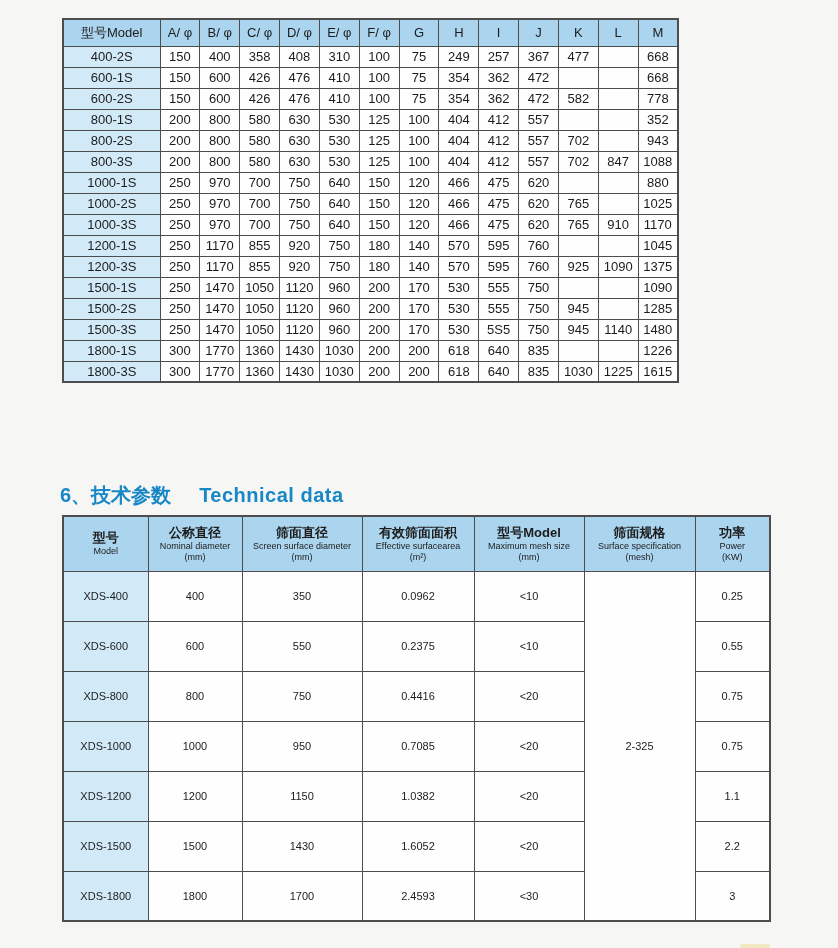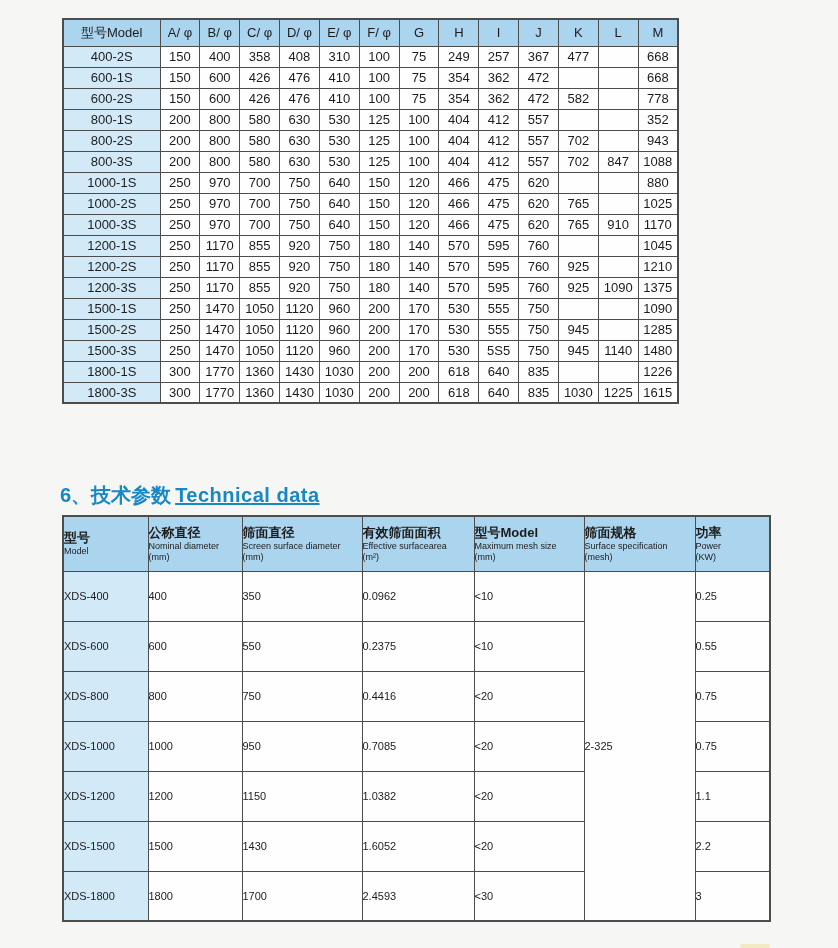--- a/index.html
+++ b/index.html
@@ -31,30 +31,30 @@
   .dim-table td.model-col { background: var(--label-blue, #d2e9f7); }
   .dim-table col.c-model { width: 97px; }
 
   
   .section-title {
     position: absolute; left: 60px; top: 482px;
     font-size: 20px; line-height: 26px; font-weight: bold;
     color: var(--title-blue, #1787c6);
     white-space: nowrap;
   }
-  .section-title .title-en { margin-left: 4px; letter-spacing: 0.5px; text-decoration: underline; }
+  .section-title .title-en { margin-left: 28px; letter-spacing: 0.5px; }
 
   
   .tech-table {
     position: absolute; left: 62px; top: 515px; width: 707px;
     border: 2px solid var(--border-color, #4d4d4d);
   }
   .tech-table th, .tech-table td {
     border: 1px solid var(--border-color, #4d4d4d);
-    text-align: left; vertical-align: middle;
+    text-align: center; vertical-align: middle;
     padding: 0; overflow: hidden;
   }
   .tech-table thead tr { height: 55px; }
   .tech-table tbody tr { height: 50px; }
   .tech-table th { background: var(--header-blue, #abd4ee); }
   .tech-table td { background: #fefefe; font-size: 11px; }
   .tech-table td.model-col { background: var(--label-blue, #d2e9f7); }
   .h-zh { font-size: 13px; font-weight: bold; line-height: 16px; }
   .h-en { font-size: 9px; font-weight: normal; line-height: 11px; }
   .tech-table col.t-c0 { width: 85px; }
@@ -255,36 +255,20 @@
           <td>180</td>
           <td>140</td>
           <td>570</td>
           <td>595</td>
           <td>760</td>
           <td></td>
           <td></td>
           <td>1045</td>
         </tr>
         <tr>
-          <td class="model-col">1200-2S</td>
-          <td>250</td>
-          <td>1170</td>
-          <td>855</td>
-          <td>920</td>
-          <td>750</td>
-          <td>180</td>
-          <td>140</td>
-          <td>570</td>
-          <td>595</td>
-          <td>760</td>
-          <td>925</td>
-          <td></td>
-          <td>1210</td>
-        </tr>
-        <tr>
           <td class="model-col">1200-3S</td>
           <td>250</td>
           <td>1170</td>
           <td>855</td>
           <td>920</td>
           <td>750</td>
           <td>180</td>
           <td>140</td>
           <td>570</td>
           <td>595</td>

